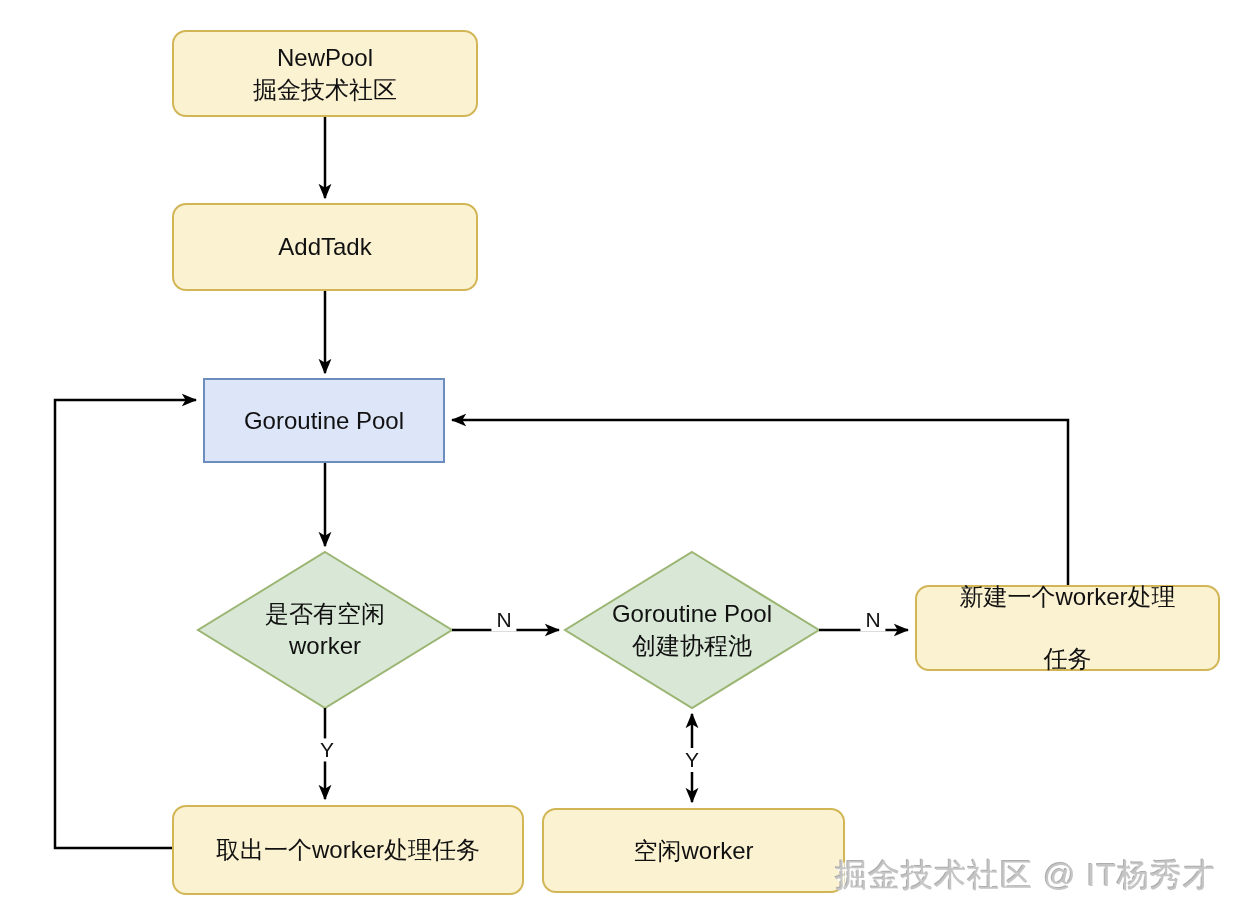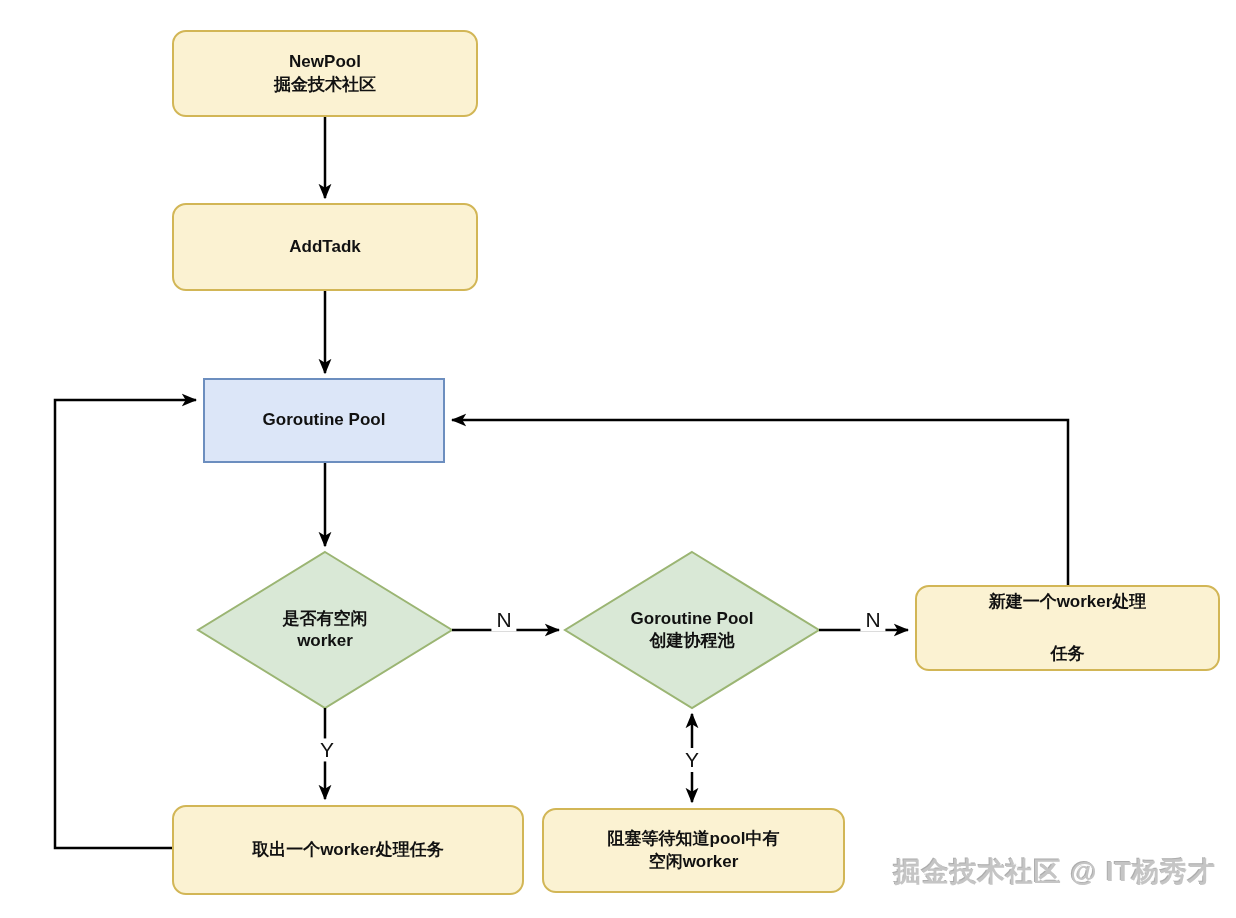--- a/index.html
+++ b/index.html
@@ -17,26 +17,25 @@
   .connector { fill: none; stroke: var(--line); stroke-width: 2.5; }
   .arrowhead-shape { fill: var(--line); }
 
   .node {
     position: absolute;
     display: flex;
     flex-direction: column;
     align-items: center;
     justify-content: center;
     text-align: center;
-    font-size: 17px;
+    font-size: 24px;
     line-height: 1.32;
     color: var(--text);
     box-sizing: border-box;
     padding: 4px 0;
-    font-weight: bold;
   }
   .node.rounded {
     background: var(--yellow-fill);
     border: 2px solid var(--yellow-border);
     border-radius: 14px;
   }
   .node.rect {
     background: var(--blue-fill);
     border: 2px solid var(--blue-border);
   }
@@ -62,22 +61,22 @@
   }
   #edge-label-idle-no { left: 504px; top: 620px; }
   #edge-label-full-no { left: 873px; top: 620px; }
   #edge-label-idle-yes { left: 327px; top: 750px; }
   #edge-label-full-yes { left: 692px; top: 760px; }
 
   #watermark {
     position: absolute;
     right: 20px;
     top: 854px;
-    font-size: 27px;
-    font-weight: 700;
+    font-size: 32px;
+    font-weight: 400;
     letter-spacing: 1px;
     color: var(--watermark-color);
     text-shadow: 2px 2px 1px #ffffff, -1px -1px 0 #adadad;
     white-space: nowrap;
   }
 </style>
 </head>
 <body>
 
 <div id="canvas">
@@ -130,21 +129,20 @@
   <div class="node rounded" id="node-new-worker">
     <span>新建一个worker处理</span>
     <span>任务</span>
   </div>
 
   <div class="node rounded" id="node-take-worker">
     <span>取出一个worker处理任务</span>
   </div>
 
   <div class="node rounded" id="node-block-wait">
-    <span>阻塞等待知道pool中有</span>
     <span>空闲worker</span>
   </div>
 
   <div class="edge-label" id="edge-label-idle-no">N</div>
   <div class="edge-label" id="edge-label-full-no">N</div>
   <div class="edge-label" id="edge-label-idle-yes">Y</div>
   <div class="edge-label" id="edge-label-full-yes">Y</div>
 
   <div id="watermark">掘金技术社区 @ IT杨秀才</div>
 

